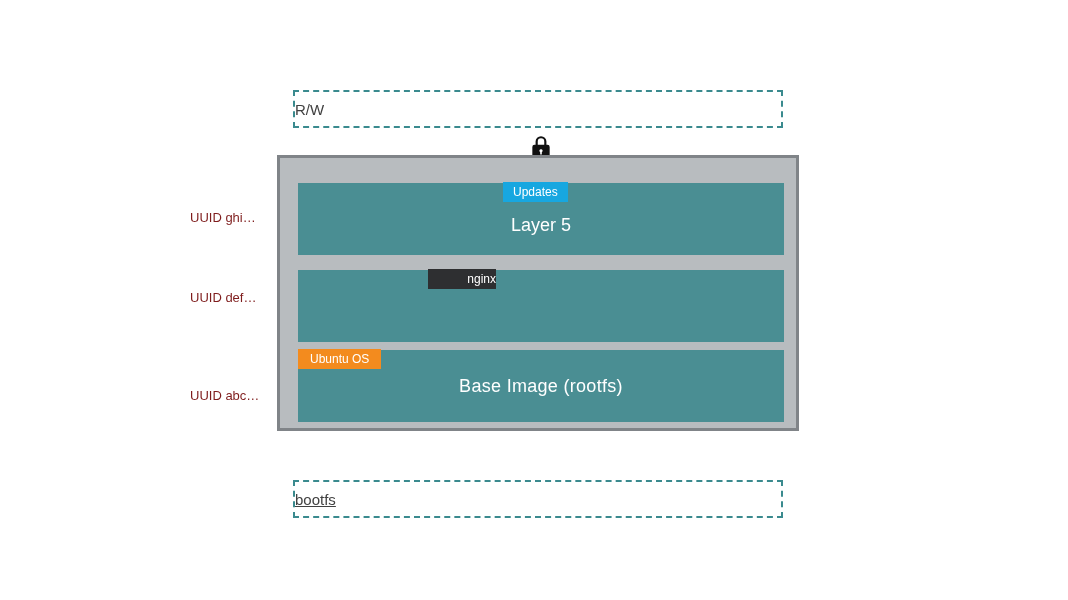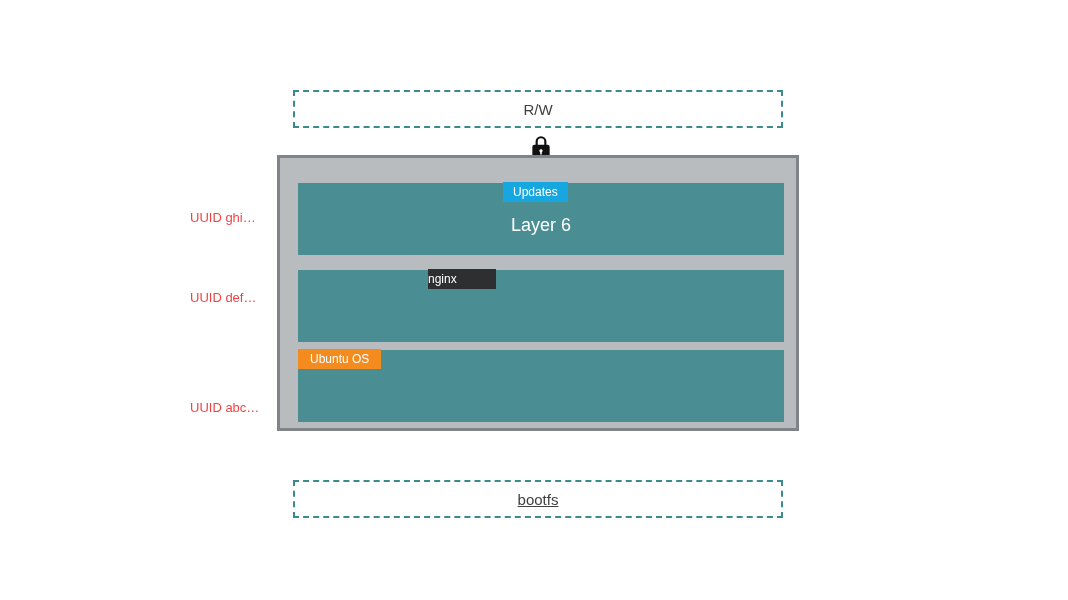--- a/index.html
+++ b/index.html
@@ -13,21 +13,20 @@
   }
   .dashed-box {
     position: absolute;
     border: 2px dashed #3a8a8e;
     background: #ffffff;
     text-align: center;
     color: #414141;
     font-size: 15px;
     display: flex;
     align-items: center;
-    justify-content: center;
   }
   .rw-box {
     left: 293px; top: 90px; width: 490px; height: 38px;
   }
   .bootfs-box {
     left: 293px; top: 480px; width: 490px; height: 38px; text-decoration: underline;
   }
   .main-container {
     position: absolute;
     left: 277px; top: 155px; width: 522px; height: 276px;
@@ -60,31 +59,31 @@
   .tag {
     position: absolute;
     top: -1px;
     height: 20px;
     line-height: 20px;
     font-size: 12px;
     color: #ffffff;
     padding: 0 10px;
   }
   .tag-updates { left: 205px; background: #17a7e0; }
-  .tag-nginx   { left: 130px; background: #2e2f31; width: 68px; padding: 0; text-align: left; }
+  .tag-nginx   { left: 130px; background: #2e2f31; width: 68px; padding: 0; text-align: right; }
   .tag-ubuntu  { left: 0px;   background: #f38b1e; padding: 0 12px; }
   .uuid {
     position: absolute;
     font-size: 13px;
-    color: #ef4444;
+    color: #7f1d1d;
     text-align: right;
   }
   .uuid-ghi { left: 190px; top: 210px; }
   .uuid-def { left: 190px; top: 290px; }
-  .uuid-abc { left: 190px; top: 388px; margin-top: 12px; }
+  .uuid-abc { left: 190px; top: 388px; }
   .lock {
     position: absolute;
     left: 528px; top: 134px; width: 26px; height: 26px;
   }
 </style>
 </head>
 <body>
 
 <div class="dashed-box rw-box">
   <span>R/W</span>
@@ -93,29 +92,30 @@
 <div class="lock">
   <svg viewBox="0 0 24 24" width="26" height="26">
     <path fill="#111" d="M12 2a5 5 0 0 0-5 5v3H6a2 2 0 0 0-2 2v8a2 2 0 0 0 2 2h12a2 2 0 0 0 2-2v-8a2 2 0 0 0-2-2h-1V7a5 5 0 0 0-5-5zm-3 5a3 3 0 1 1 6 0v3H9V7zm3 7a1.5 1.5 0 0 1 .75 2.8V19h-1.5v-2.2A1.5 1.5 0 0 1 12 14z"></path>
   </svg>
 </div>
 
 <div class="main-container">
 
   <div class="layer layer-top">
     <span class="tag tag-updates">Updates</span>
-    <div class="layer-title">Layer 6</div>
+    <div class="layer-title">Layer 5</div>
   </div>
 
   <div class="layer layer-mid">
     <span class="tag tag-nginx">nginx</span>
   </div>
 
   <div class="layer layer-base">
     <span class="tag tag-ubuntu">Ubuntu OS</span>
+    <div class="base-title">Base Image   (rootfs)</div>
   </div>
 
 </div>
 
 <div class="uuid uuid-ghi">UUID ghi…</div>
 <div class="uuid uuid-def">UUID def…</div>
 <div class="uuid uuid-abc">UUID abc…</div>
 
 <div class="dashed-box bootfs-box">
   <span>bootfs</span>

